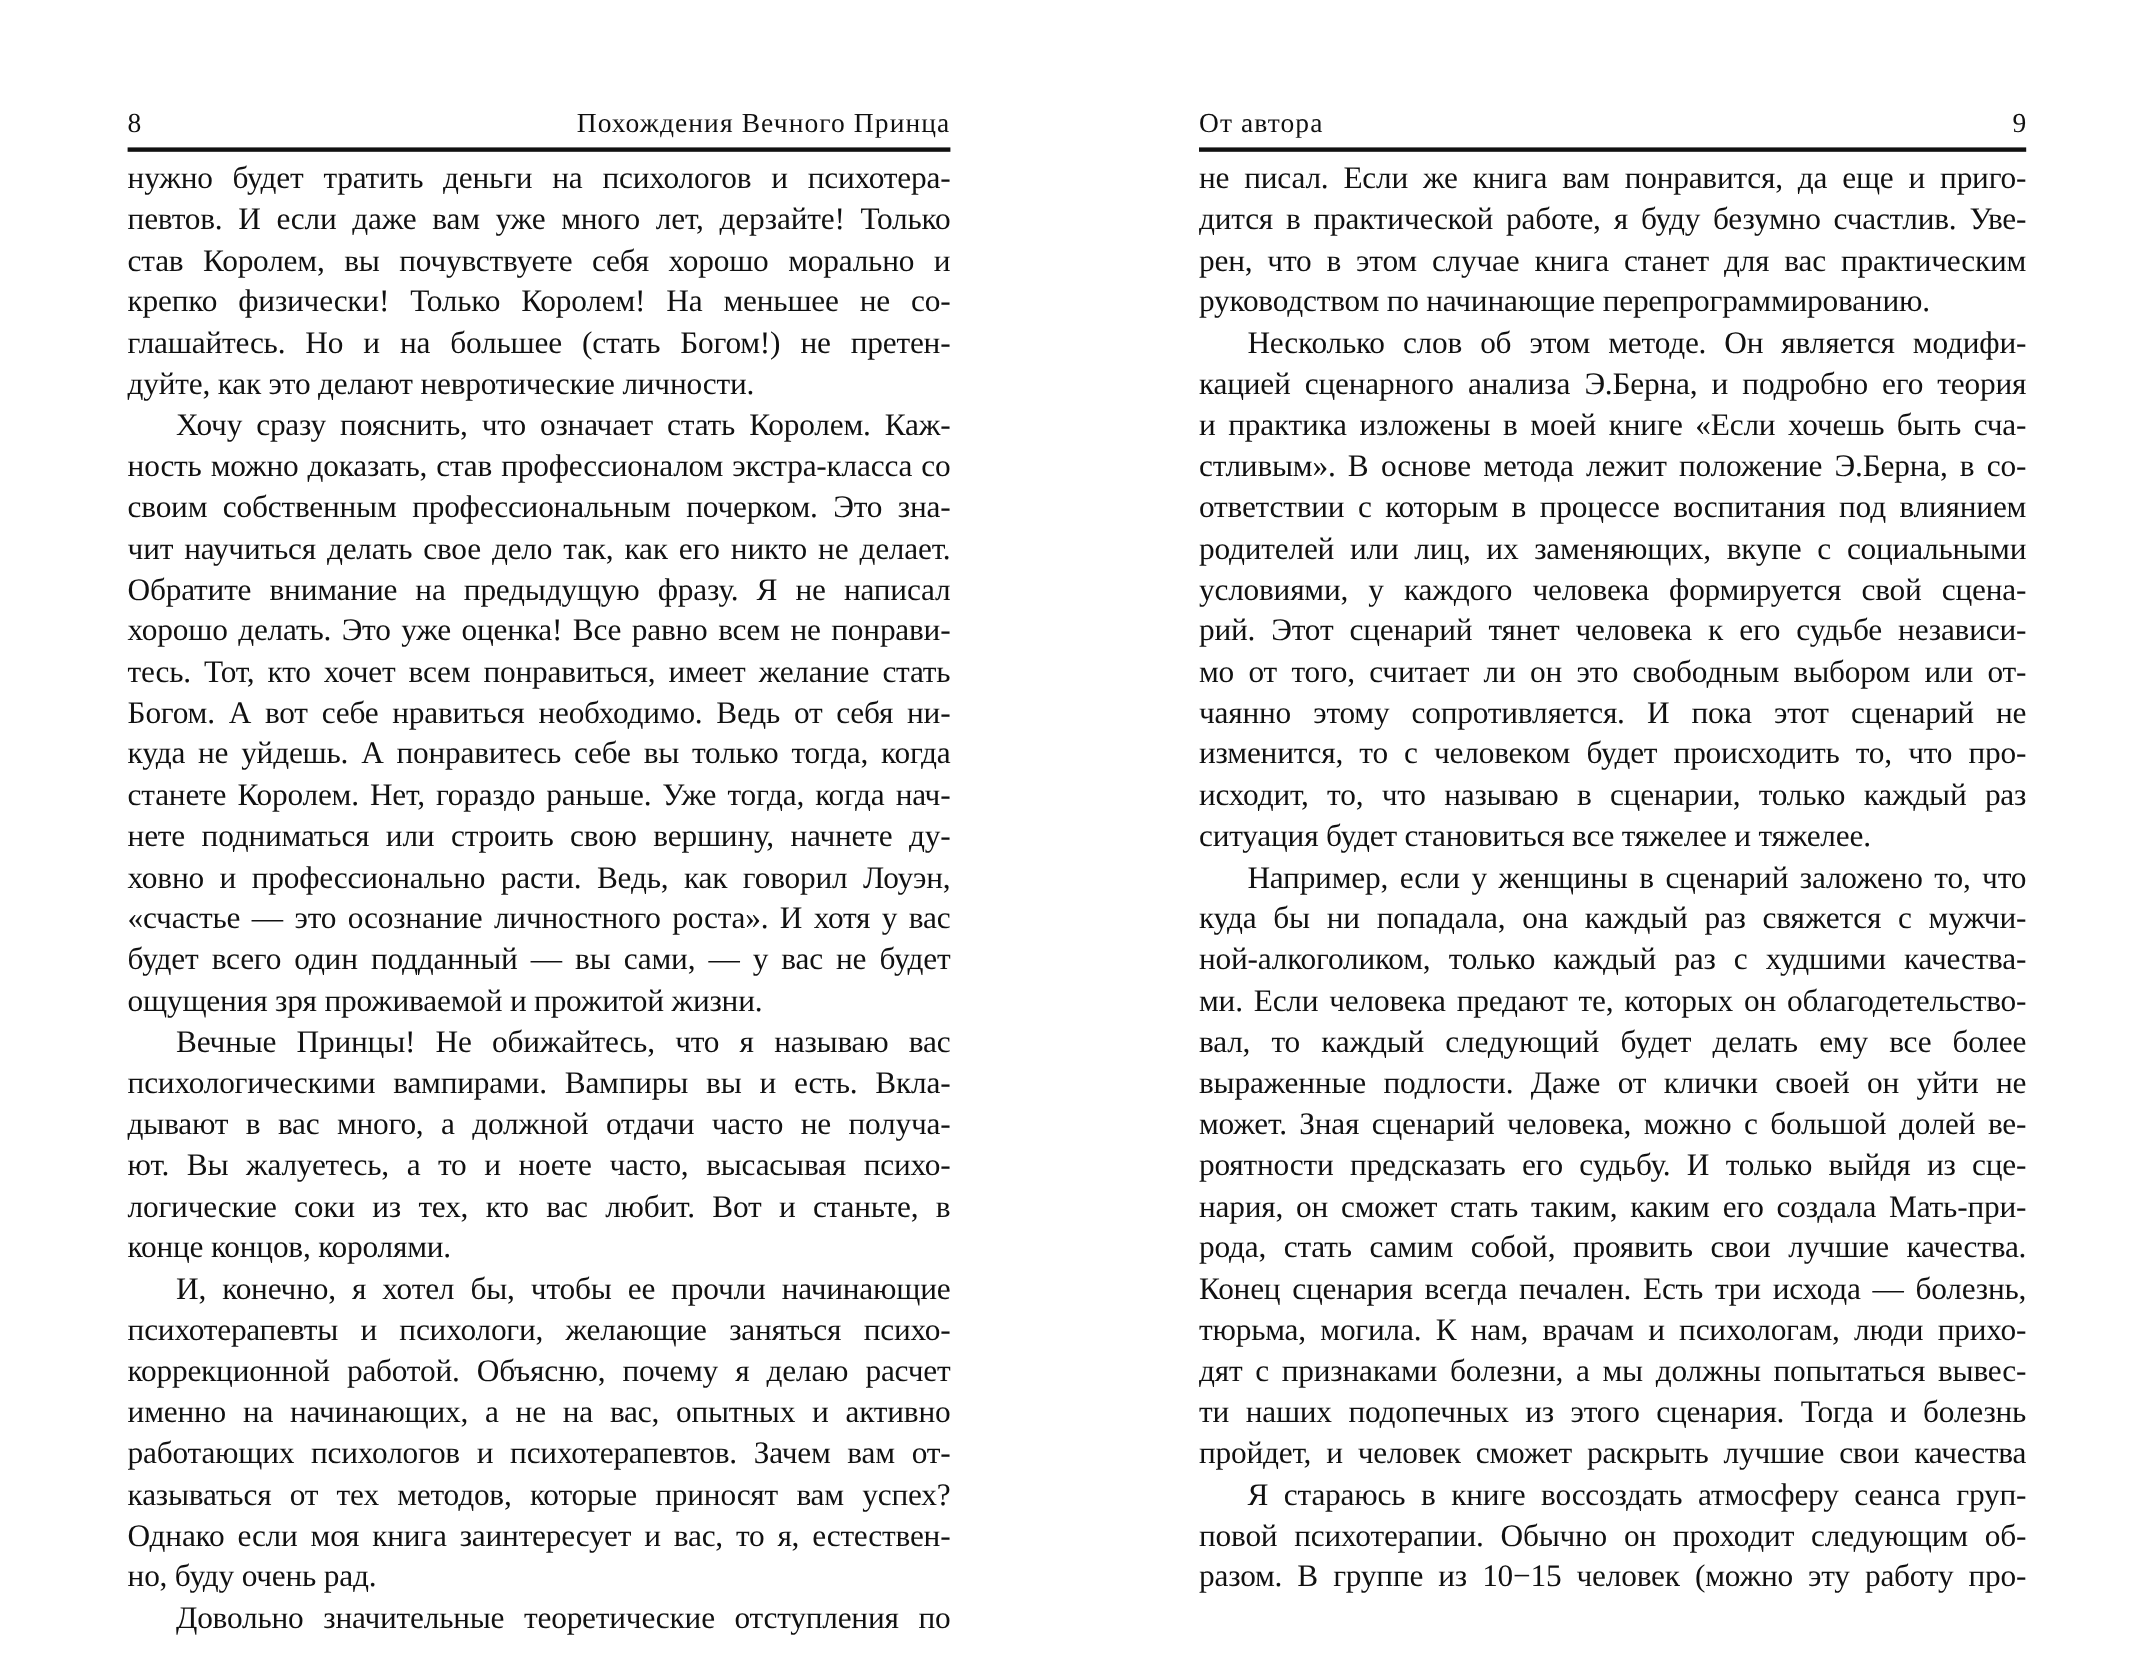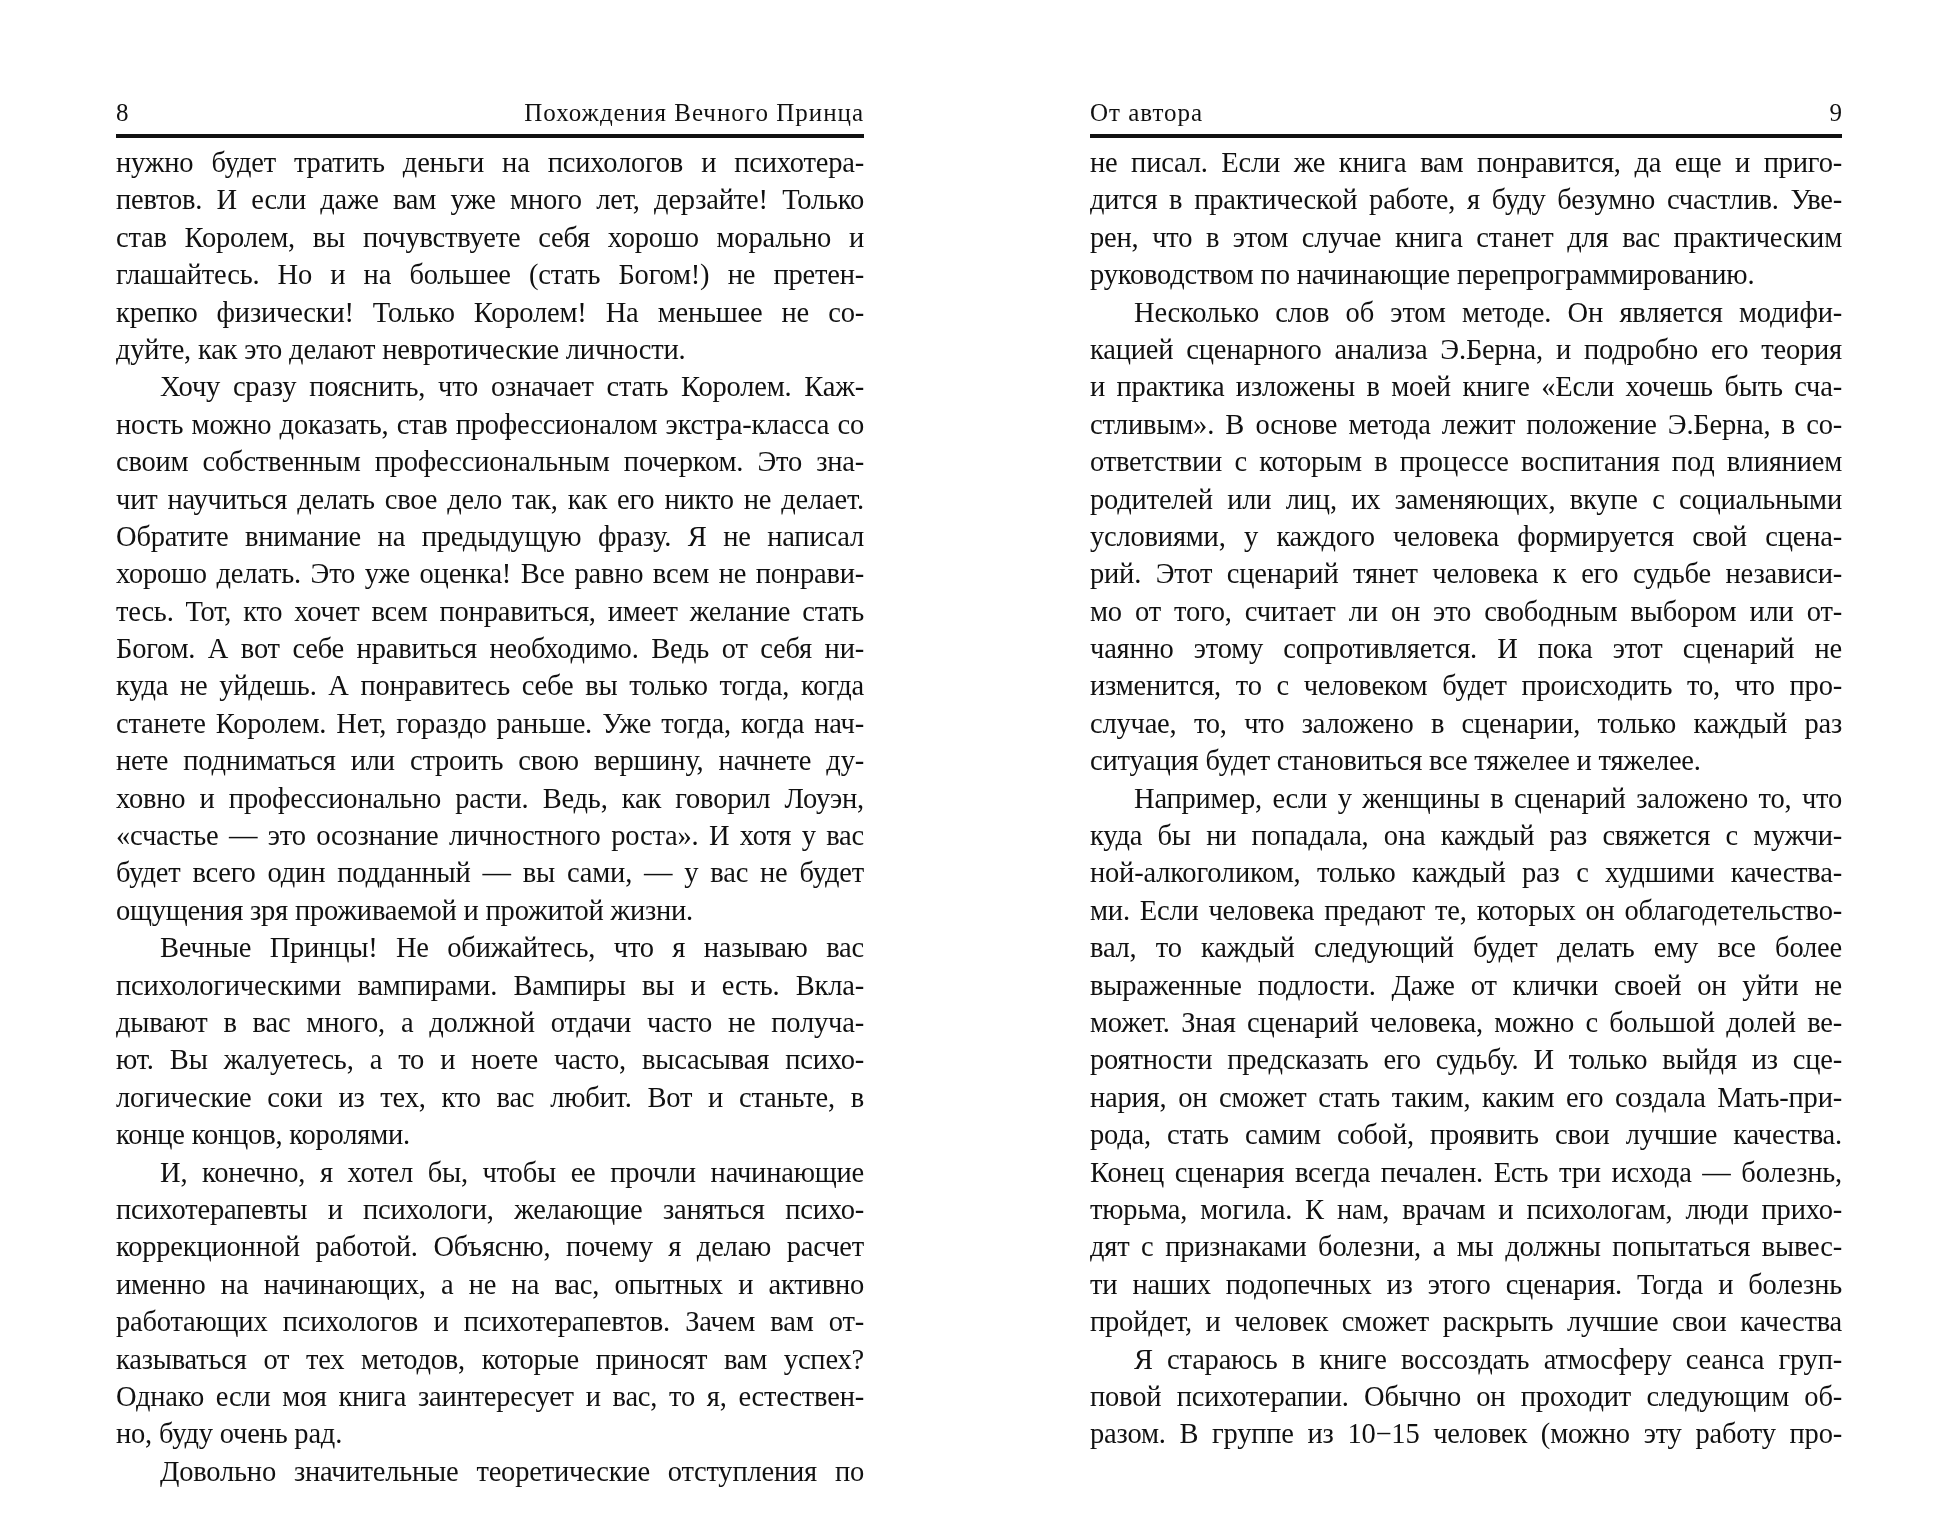--- a/index.html
+++ b/index.html
@@ -25,22 +25,22 @@
   <div class="running-head">
     <span>8</span>
     <span class="title">Похождения Вечного Принца</span>
   </div>
   <div class="rule"></div>
   <div class="body-text">
       <div>
         <span class="line">нужно будет тратить деньги на психологов и психотера-</span>
         <span class="line">певтов. И если даже вам уже много лет, дерзайте! Только</span>
         <span class="line">став Королем, вы почувствуете себя хорошо морально и</span>
+        <span class="line">крепко физически! Только Королем! На меньшее не со-</span>
         <span class="line">глашайтесь. Но и на большее (стать Богом!) не претен-</span>
-        <span class="line">крепко физически! Только Королем! На меньшее не со-</span>
         <span class="line last">дуйте, как это делают невротические личности.</span>
       </div>
       <div>
         <span class="line indent">Хочу сразу пояснить, что означает стать Королем. Каж-</span>
         <span class="line">ность можно доказать, став профессионалом экстра-класса со</span>
         <span class="line">своим собственным профессиональным почерком. Это зна-</span>
         <span class="line">чит научиться делать свое дело так, как его никто не делает.</span>
         <span class="line">Обратите внимание на предыдущую фразу. Я не написал</span>
         <span class="line">хорошо делать. Это уже оценка! Все равно всем не понрави-</span>
         <span class="line">тесь. Тот, кто хочет всем понравиться, имеет желание стать</span>
@@ -95,21 +95,21 @@
         <span class="line">кацией сценарного анализа Э.Берна, и подробно его теория</span>
         <span class="line">и практика изложены в моей книге «Если хочешь быть сча-</span>
         <span class="line">стливым». В основе метода лежит положение Э.Берна, в со-</span>
         <span class="line">ответствии с которым в процессе воспитания под влиянием</span>
         <span class="line">родителей или лиц, их заменяющих, вкупе с социальными</span>
         <span class="line">условиями, у каждого человека формируется свой сцена-</span>
         <span class="line">рий. Этот сценарий тянет человека к его судьбе независи-</span>
         <span class="line">мо от того, считает ли он это свободным выбором или от-</span>
         <span class="line">чаянно этому сопротивляется. И пока этот сценарий не</span>
         <span class="line">изменится, то с человеком будет происходить то, что про-</span>
-        <span class="line">случае, то, что заложено в сценарии, только каждый раз</span>
+        <span class="line">исходит, то, что называю в сценарии, только каждый раз</span>
         <span class="line last">ситуация будет становиться все тяжелее и тяжелее.</span>
       </div>
       <div>
         <span class="line indent">Например, если у женщины в сценарий заложено то, что</span>
         <span class="line">куда бы ни попадала, она каждый раз свяжется с мужчи-</span>
         <span class="line">ной-алкоголиком, только каждый раз с худшими качества-</span>
         <span class="line">ми. Если человека предают те, которых он облагодетельство-</span>
         <span class="line">вал, то каждый следующий будет делать ему все более</span>
         <span class="line">выраженные подлости. Даже от клички своей он уйти не</span>
         <span class="line">может. Зная сценарий человека, можно с большой долей ве-</span>

